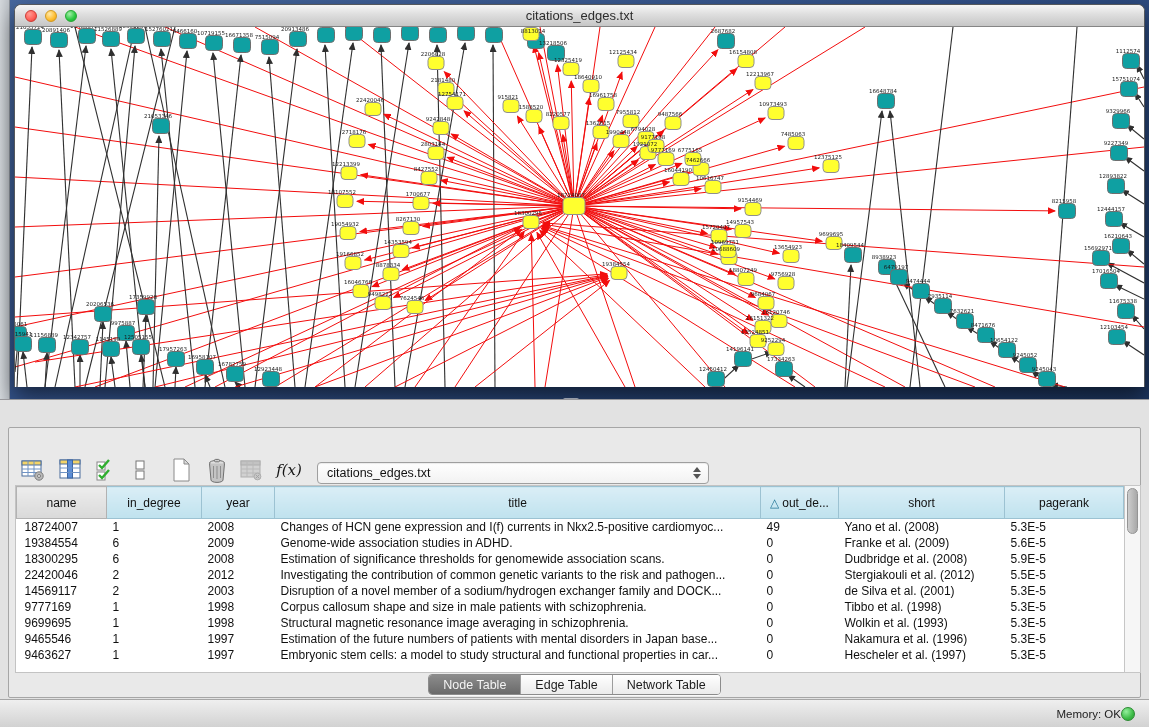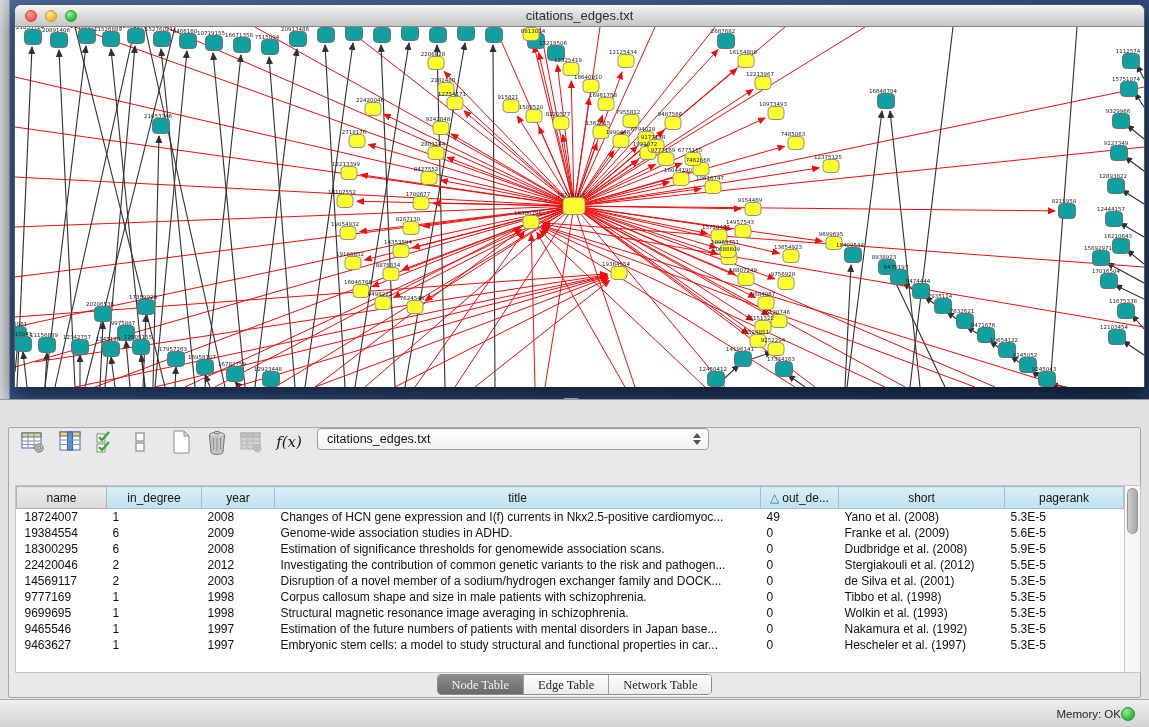--- a/index.html
+++ b/index.html
@@ -28,56 +28,56 @@
   
   .table-panel { position: absolute; left: 0; top: 399px; width: 1149px; height: 300px;
     background: #e2e2e2; border-top: 1px solid #97979b; }
   .panel-header { position: relative; height: 26px; }
   .panel-title { position: absolute; left: 10px; top: 5px; font-size: 12.5px; color: #1c1c1c; }
   .float-btn { position: absolute; right: 36px; top: 5px; width: 16px; height: 16px; cursor: default; }
   .close-btn { position: absolute; right: 12px; top: 3px; font-size: 14px; font-weight: bold; color: #1a1a1a; }
   .panel-body { position: absolute; left: 8px; top: 27px; width: 1133px; height: 271px;
     background: #e9e9e9; border: 1px solid #a6a6a6; border-radius: 2px; }
 
-  .toolbar { position: absolute; left: 0; top: 0; width: 100%; height: 56px; display: flex; align-items: flex-start; }
+  .toolbar { position: absolute; left: 0; top: 0; width: 100%; height: 56px; display: flex; align-items: flex-end; }
   .tb-icon { width: 28px; height: 28px; display: flex; align-items: center; justify-content: center; }
   .combo { margin-left: 14px; width: 392px; height: 22px; background: linear-gradient(#ffffff,#f2f2f2);
     border: 1px solid #9f9f9f; border-radius: 4px; position: relative;
     font-size: 12.5px; line-height: 20px; padding-left: 9px; color: #111;
     box-shadow: inset 0 1px 1px rgba(0,0,0,.08); }
   .updown { position: absolute; right: 7px; top: 4px; display: flex; flex-direction: column; gap: 2px; }
   .updown i { display: block; width: 0; height: 0; border-left: 4px solid transparent; border-right: 4px solid transparent; }
   .updown .up { border-bottom: 5px solid #555; }
   .updown .dn { border-top: 5px solid #555; }
 
   .table-area { position: absolute; left: 6px; top: 57px; width: 1109px; height: 188px; background: #fff;
     border: 1px solid #c3c3c3; border-right: none; overflow: hidden; }
   table.grid { border-collapse: collapse; table-layout: fixed; width: 1107px; }
   table.grid col.c0 { width: 90px; } table.grid col.c1 { width: 95px; }
   table.grid col.c2 { width: 73px; } table.grid col.c3 { width: 486px; }
   table.grid col.c4 { width: 78px; } table.grid col.c5 { width: 166px; }
   table.grid col.c6 { width: 119px; }
-  table.grid th { height: 22px; font-size: 12px; font-weight: normal; text-align: center; color: #111;
+  table.grid th { height: 32px; font-size: 12px; font-weight: normal; text-align: center; color: #111;
     background: linear-gradient(#daeef6,#bfe2ee); border: 1px solid #9cc2d2; padding: 0 4px;
     overflow: hidden; white-space: nowrap; }
   table.grid th.gray { background: linear-gradient(#ededed,#d9d9d9); border-color: #b2b2b2; }
   table.grid td { height: 16px; font-size: 12px; color: #101010; padding: 0 6px; white-space: nowrap;
     overflow: hidden; text-overflow: ellipsis; background: #fff; }
   .sort-glyph { color: #2a7a9a; margin-right: 3px; }
 
   .vscroll { position: absolute; left: 1115px; top: 57px; width: 17px; height: 188px;
     background: #f6f6f6; border: 1px solid #c6c6c6; }
   .vthumb { position: absolute; left: 2px; top: 2px; width: 11px; height: 46px; border-radius: 6px;
     background: linear-gradient(90deg,#cdcdcd,#a8a8a8); border: 1px solid #949494; }
 
   .tabs-row { position: absolute; left: 0; top: 246px; width: 100%; display: flex; justify-content: center; }
   .segmented { display: inline-flex; border: 1px solid #8c8c8c; border-radius: 4px; overflow: hidden; height: 21px;
     background: #fff; box-shadow: 0 1px 0 rgba(255,255,255,.7); }
   .segment { padding: 0 14px; font-size: 12.5px; line-height: 20px; color: #1d1d1d;
-    background: linear-gradient(#ffffff,#ebebeb); border-left: 1px solid #9d9d9d; font-family: Liberation Serif, serif; }
+    background: linear-gradient(#ffffff,#ebebeb); border-left: 1px solid #9d9d9d; }
   .segment:first-child { border-left: none; }
   .segment.active { background: linear-gradient(#8c8c8c,#6a6a6a); color: #f4f4f4; }
 
   .status-bar { position: absolute; left: 0; top: 699px; width: 1149px; height: 28px;
     background: linear-gradient(#efefef,#d2d2d2); border-top: 1px solid #a6a6a6;
     display: flex; align-items: center; justify-content: flex-end; }
   .mem-label { font-size: 11.5px; color: #222; }
   .mem-dot { width: 14px; height: 14px; border-radius: 50%; margin-right: 14px;
     background: radial-gradient(circle at 35% 30%, #93ef9c, #3dbb47 60%, #2c9b36); border: 1px solid #2a8a31; }
 
@@ -702,21 +702,21 @@
                 <td>0</td>
                 <td>Wolkin et al. (1993)</td>
                 <td>5.3E-5</td>
               </tr>
               <tr>
                 <td style="padding-left: 8px;">9465546</td>
                 <td>1</td>
                 <td>1997</td>
                 <td>Estimation of the future numbers of patients with mental disorders in Japan base...</td>
                 <td>0</td>
-                <td>Nakamura et al. (1992)</td>
+                <td>Nakamura et al. (1996)</td>
                 <td>5.3E-5</td>
               </tr>
               <tr>
                 <td style="padding-left: 8px;">9463627</td>
                 <td>1</td>
                 <td>1997</td>
                 <td>Embryonic stem cells: a model to study structural and functional properties in car...</td>
                 <td>0</td>
                 <td>Hescheler et al. (1997)</td>
                 <td>5.3E-5</td>

